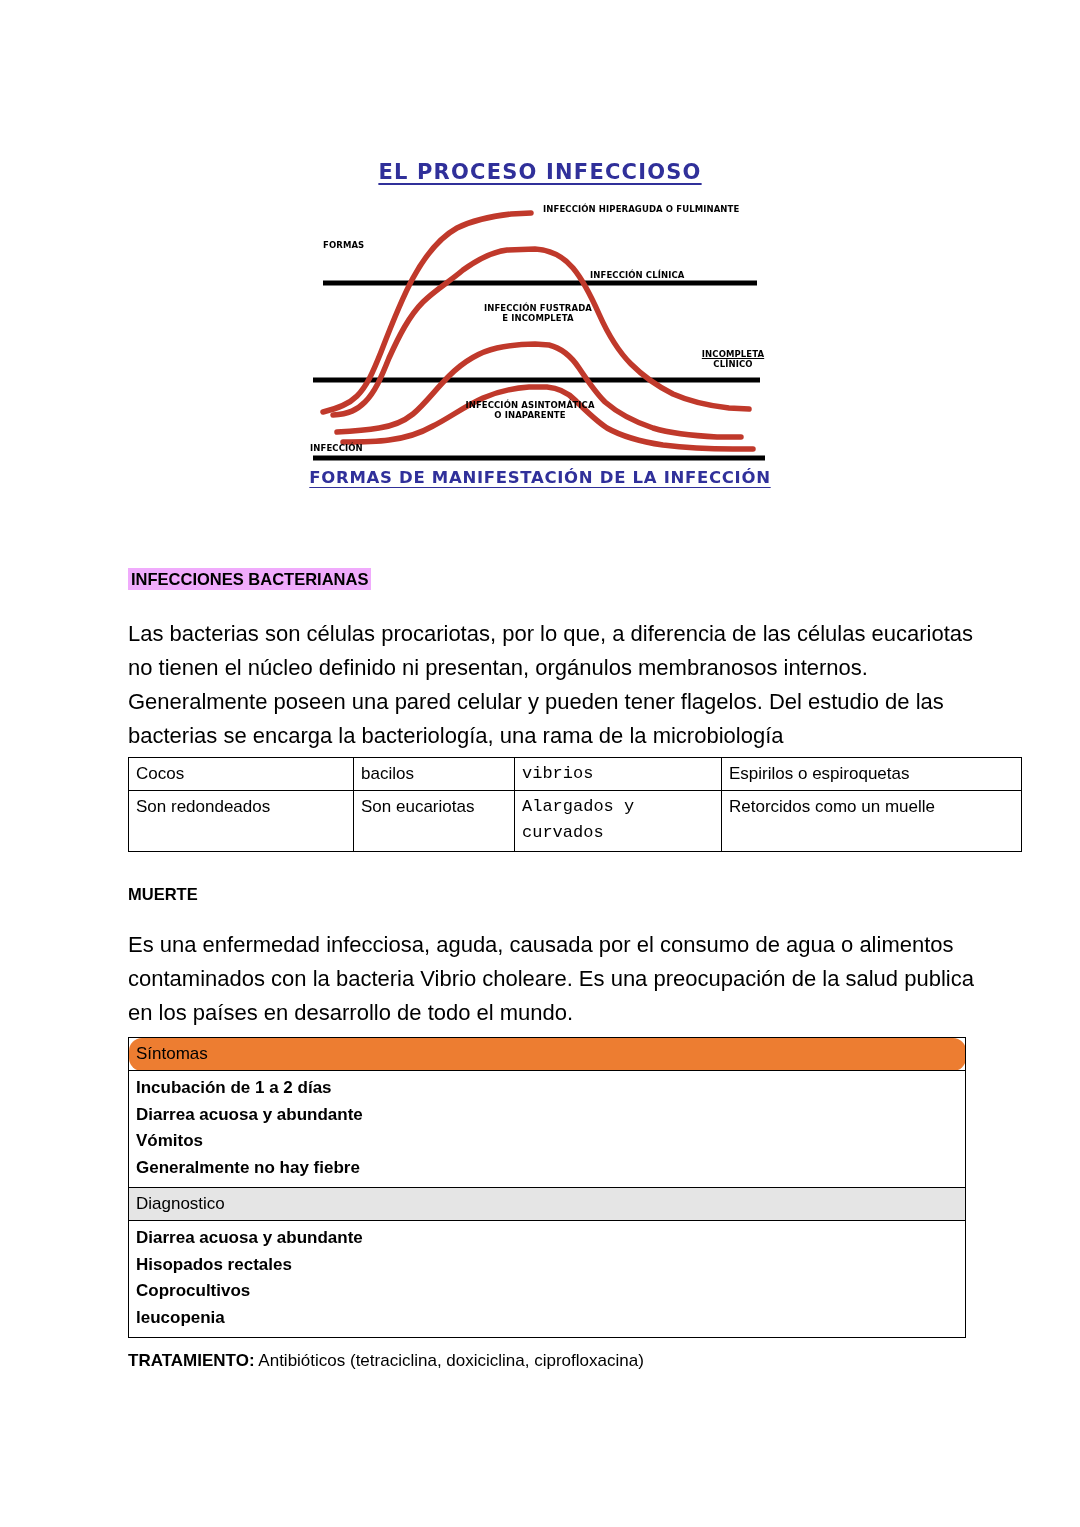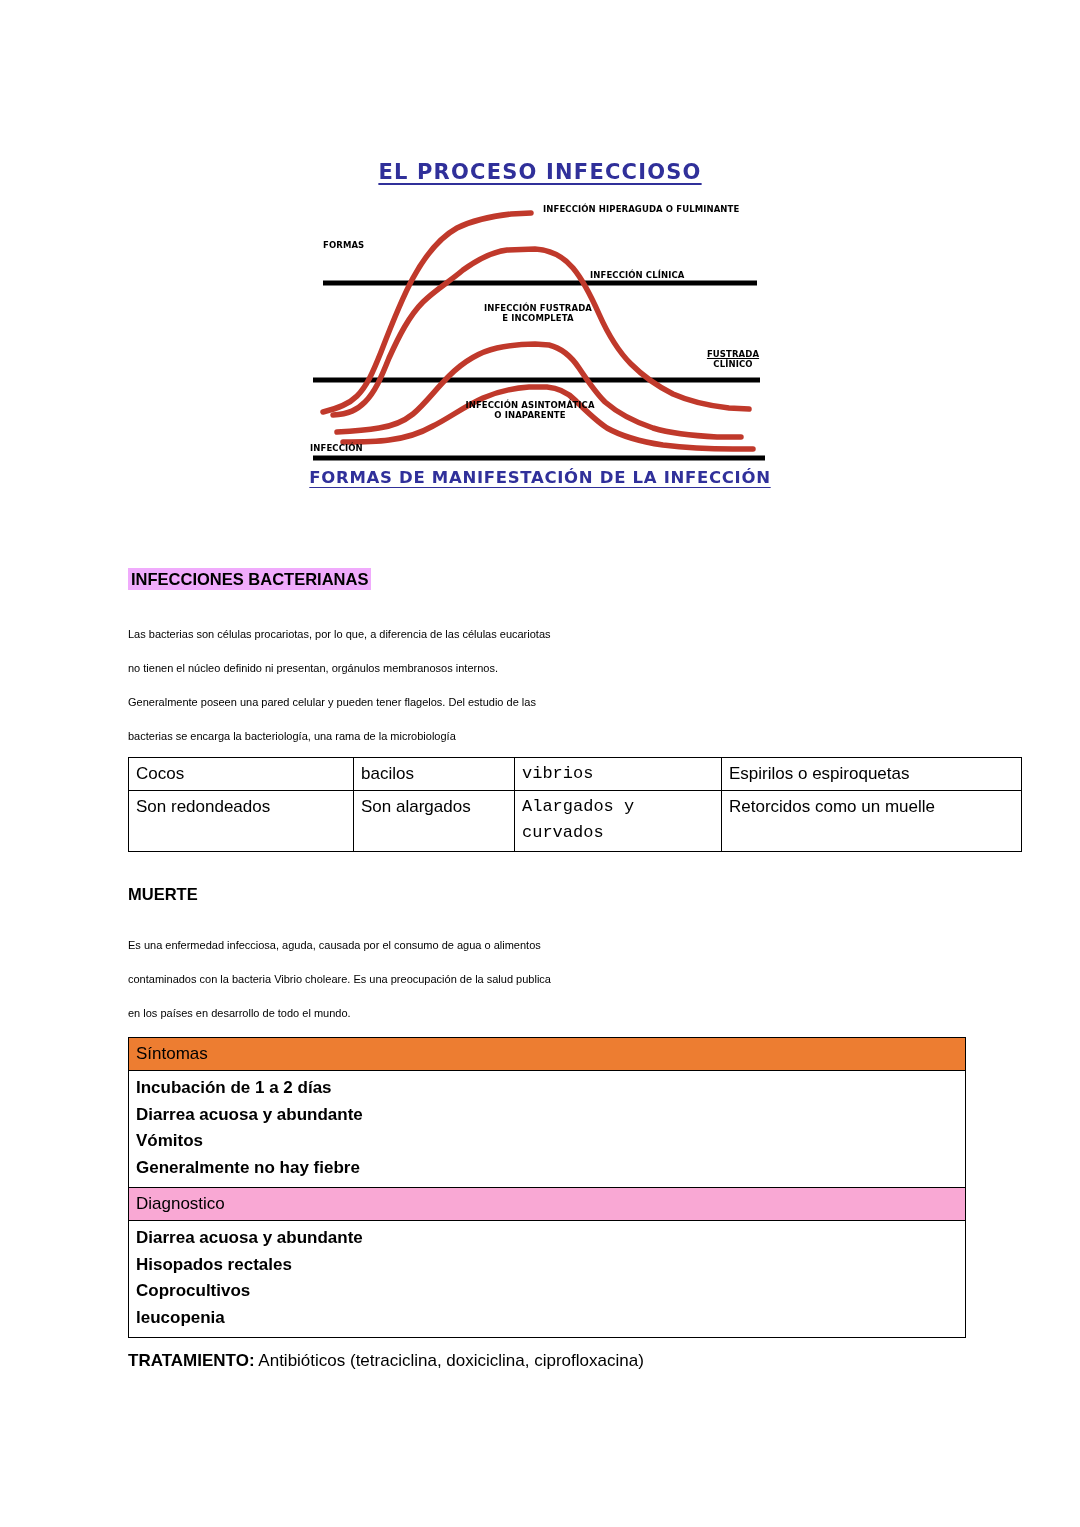--- a/index.html
+++ b/index.html
@@ -99,21 +99,21 @@
   .heading-plain {
     position: absolute;
     font-family: "Liberation Sans", sans-serif;
     font-size: 16.5px;
     font-weight: 700;
     line-height: 1.1;
   }
   .para {
     position: absolute;
     font-family: "Liberation Sans", sans-serif;
-    font-size: 11px;
+    font-size: 22px;
     line-height: 34px;
     color: #000000;
   }
   .para div { white-space: nowrap; }
 
   
   table.doc {
     position: absolute;
     border-collapse: collapse;
     table-layout: fixed;
@@ -130,22 +130,22 @@
 
   #bacteria-table { left: 128px; top: 757px; width: 833px; }
   #bacteria-table td.c0 { width: 210px; }
   #bacteria-table td.c1 { width: 146px; }
   #bacteria-table td.c2 { width: 192px; font-family: Liberation Mono, monospace; }
   #bacteria-table td.c3 { width: 285px; }
   #bacteria-table tr.body-row td { height: 54px; }
 
   #colera-table { left: 128px; top: 1037px; width: 822px; }
   #colera-table td { width: 822px; }
-  #colera-table td.hdr-orange { background: #ed7d31; font-weight: 400; }
-  #colera-table td.hdr-green  { background: #f9a8d4; font-weight: 400; }
+  #colera-table td.hdr-orange { background: #ed7d31; font-weight: 400; border-radius: 13px; }
+  #colera-table td.hdr-green  { background: #e5e5e5; font-weight: 400; }
   #colera-table td.list-cell { line-height: 26.5px; padding: 4px 7px 6px 7px; font-weight: bold; }
   #colera-table td.list-cell div { white-space: nowrap; }
 
   .treatment {
     position: absolute;
     left: 128px;
     top: 1348px;
     font-family: "Liberation Sans", sans-serif;
     font-size: 17px;
     line-height: 26px;
@@ -193,21 +193,21 @@
     </div>
 
     <div class="fig-label lab-hiperaguda">INFECCIÓN HIPERAGUDA O FULMINANTE</div>
     <div class="fig-label lab-muerte">FORMAS</div>
     <div class="fig-label lab-clinica">INFECCIÓN CLÍNICA</div>
     <div class="fig-label lab-fustrada">
       <span>INFECCIÓN FUSTRADA</span><br>
       <span>E INCOMPLETA</span>
     </div>
     <div class="fig-label lab-horizonte">
-      <span style="text-decoration:underline">FUSTRADA</span><br>
+      <span style="text-decoration:underline">INCOMPLETA</span><br>
       <span>CLÍNICO</span>
     </div>
     <div class="fig-label lab-asintom">
       <span>INFECCIÓN ASINTOMÁTICA</span><br>
       <span>O INAPARENTE</span>
     </div>
     <div class="fig-label lab-infeccion">INFECCIÓN</div>
 
     <div class="fig-footer">FORMAS DE MANIFESTACIÓN DE LA INFECCIÓN</div>
   </div>
@@ -224,21 +224,21 @@
   <table class="doc" id="bacteria-table">
     <tbody>
         <tr>
       <td class="c0">Cocos</td>
       <td class="c1">bacilos</td>
       <td class="c2">vibrios</td>
       <td class="c3">Espirilos o espiroquetas</td>
     </tr>
     <tr class="body-row">
       <td class="c0">Son redondeados</td>
-      <td class="c1">Son alargados</td>
+      <td class="c1">Son eucariotas</td>
       <td class="c2">Alargados y curvados</td>
       <td class="c3">Retorcidos como un muelle</td>
     </tr>
   </tbody>
     </table>
 
   <div class="heading-plain" style="left:128px; top:885px;">MUERTE</div>
 
   <div class="para" style="left:128px; top:928px; width:840px;">
     <div>Es una enfermedad infecciosa, aguda, causada por el consumo de agua o alimentos</div>

